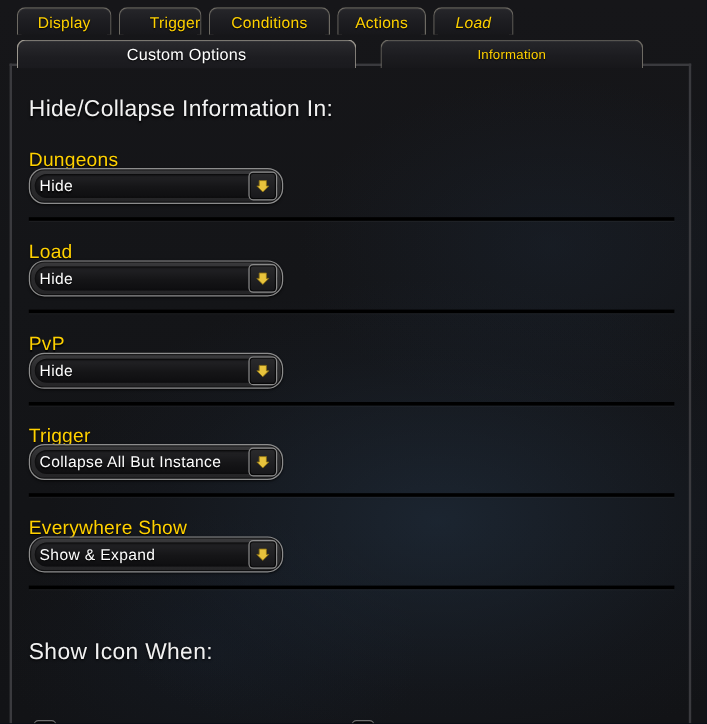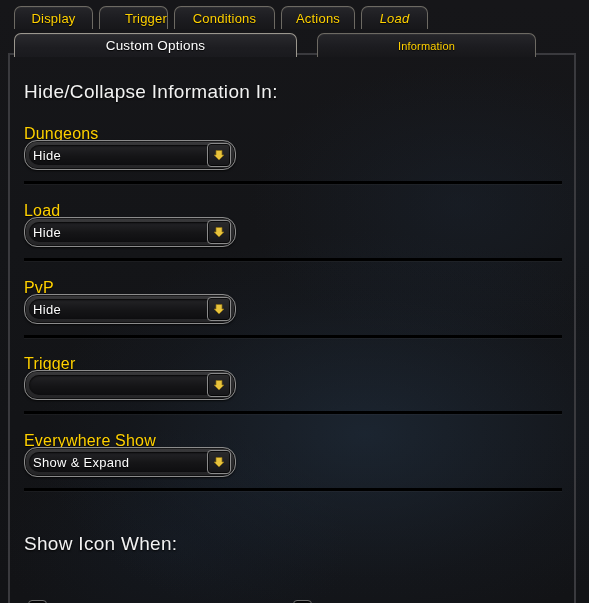--- a/index.html
+++ b/index.html
@@ -331,20 +331,21 @@
               </svg>
             </div>
           </div>
         </div>
         <div class="sep" style="top:280px;"></div>
 
         <div class="optgroup" style="top:300px;">
           <div class="opt-label">Trigger</div>
           <div class="dropdown">
             <div class="dropdown-face"></div>
+            <div class="dropdown-text">Collapse All But Instance</div>
             <div class="dropdown-btn">
               <svg width="12" height="12" viewBox="0 0 12 12" aria-hidden="true">
                 <path d="M3 1.5 H9 V6 H11 L6 11 L1 6 H3 Z" fill="#e8c33c" stroke="#8a6f14" stroke-width="0.7"></path>
               </svg>
             </div>
           </div>
         </div>
         <div class="sep" style="top:356px;"></div>
 
         <div class="optgroup" style="top:377px;">

